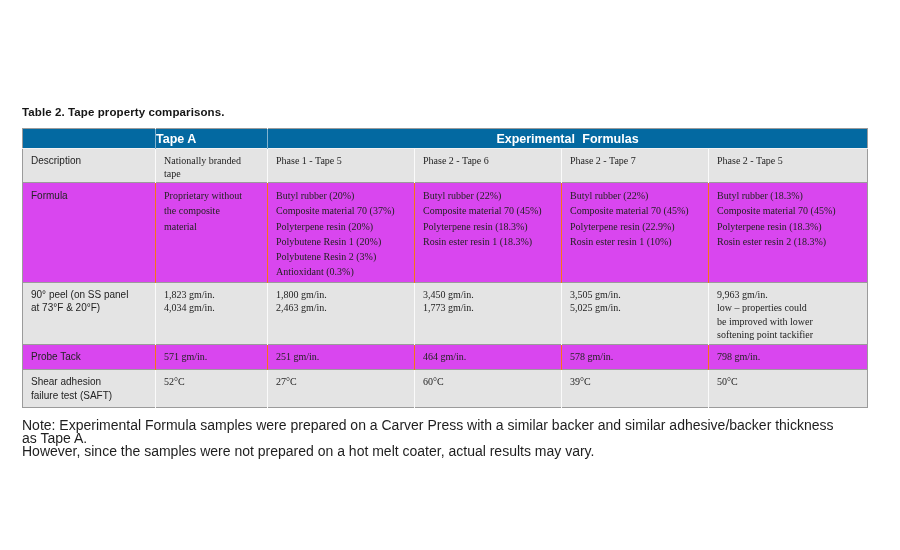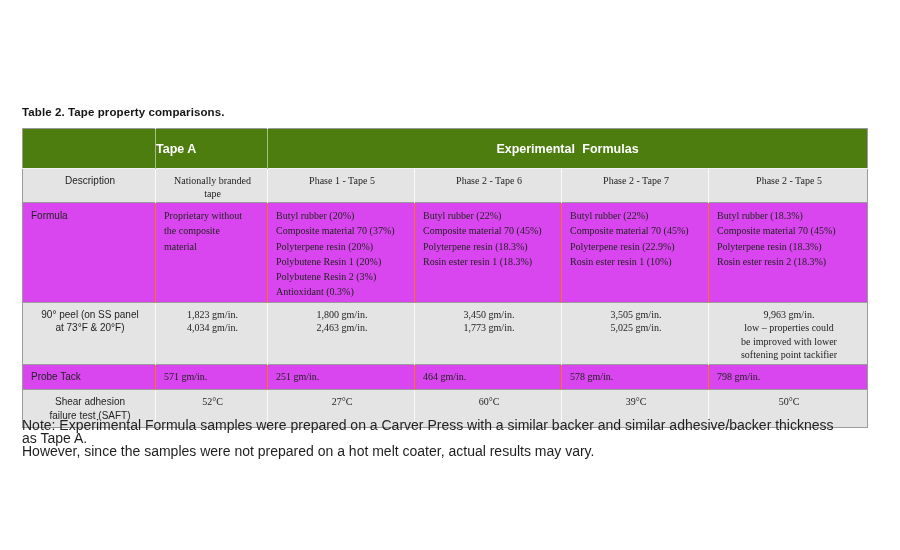--- a/index.html
+++ b/index.html
@@ -22,25 +22,25 @@
   }
   table.cmp {
     position: absolute;
     left: 22px; top: 128px;
     width: 845px;
     table-layout: fixed;
     border-collapse: collapse;
     border: 1px solid #9b9b9b;
   }
   table.cmp th {
-    background: #4d7c0f;
+    background: #0369a1;
     color: #ffffff;
     font-size: 12.5px;
     font-weight: bold;
-    height: 40px;
+    height: 20px;
     vertical-align: middle;
     padding: 0;
   }
   th.h-tapea {
     text-align: left;
     padding-left: 9px;
     border-left: 1px solid rgba(255,255,255,0.5);
   }
   th.h-exp {
     text-align: center;
@@ -49,21 +49,21 @@
   }
   table.cmp td {
     vertical-align: top;
     padding: 5px 6px 2px 8px;
     font-size: 10px;
     line-height: 14px;
     white-space: pre-line;
     color: #232323;
   }
   td.lbl { font-size: 10.5px; }
-  tr.gray td { background: #e4e4e4; text-align: center; }
+  tr.gray td { background: #e4e4e4; }
   tr.white td { background: #d946ef; }
   tbody td + td { border-left: 1px solid #f97316; font-family: Liberation Serif, serif; }
   tbody tr.gray td + td { border-left-color: #fafafa; }
   tbody tr td { border-top: 1px solid #9b9b9b; }
   tbody tr.r-desc td { border-top: 1px solid #f2f2f2; }
   tr.r-desc   { height: 31px; }  tr.r-desc td   { line-height: 13px; }
   tr.r-formula{ height: 97px; }  tr.r-formula td{ line-height: 15.3px; }
   tr.r-peel   { height: 60px; }  tr.r-peel td   { line-height: 13.5px; }
   tr.r-probe  { height: 25px; }
   tr.r-saft   { height: 38px; padding-left: 8px; }

